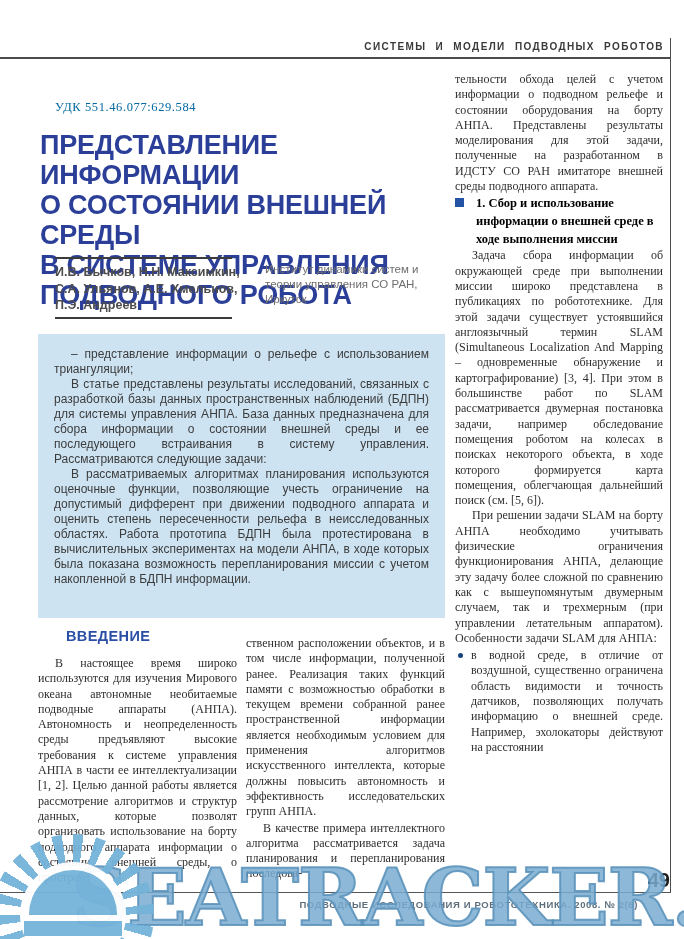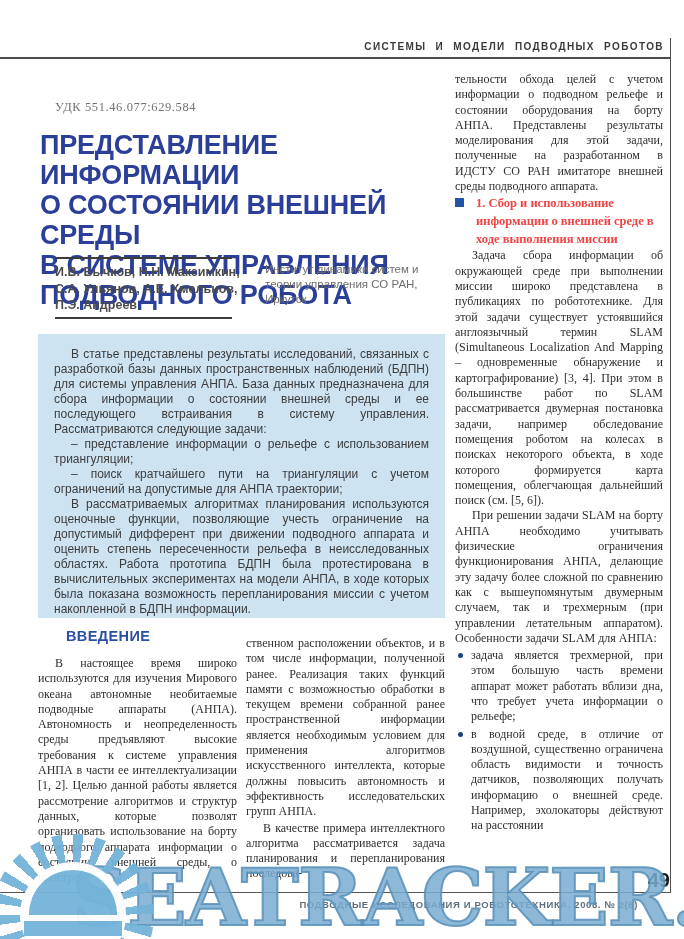--- a/index.html
+++ b/index.html
@@ -11,21 +11,21 @@
   }
   
   .running-head {
     position:absolute; top:41px; right:20px;
     font-family:"Liberation Sans", sans-serif; font-weight:bold;
     font-size:10px; letter-spacing:1.4px; word-spacing:5px; color:#3a3a3a;
   }
   .head-rule { position:absolute; top:57px; left:0; width:671px; height:2px; background:#4c4c4c; }
   .v-rule { position:absolute; top:38px; left:670px; width:1px; height:855px; background:#4c4c4c; }
   
-  .udc { position:absolute; top:100px; left:55px; font-size:12.5px; letter-spacing:0.6px; color:#737373; }
+  .udc { position:absolute; top:100px; left:55px; font-size:12.5px; letter-spacing:0.6px; color:#0369a1; }
   
   .title {
     position:absolute; top:130px; left:40px; width:420px;
     font-family:"Liberation Sans", sans-serif; font-weight:bold;
     font-size:27px; line-height:30px; color:#2b3f99; letter-spacing:-0.2px;
   }
   
   .authors-rule-top { position:absolute; top:257px; left:55px; width:177px; height:2px; background:#3c3c3c; }
   .authors-rule-bottom { position:absolute; top:317px; left:55px; width:177px; height:2px; background:#3c3c3c; }
   .authors {
@@ -57,21 +57,21 @@
   .body-col { position:absolute; font-size:12px; line-height:15.3px; text-align:justify; color:#2e2e2e; }
   .col-left { top:656px; left:38px; width:199px; }
   .col-mid  { top:636px; left:246px; width:199px; }
   .col-right{ top:72px;  left:455px; width:208px; }
   .body-col p.indent { text-indent:17px; }
   .body-col p { margin:0; }
   .col-mid p + p { margin-top:1px; }
   
   .sec-heading {
     margin:12px 0 9px 0; padding-left:21px; text-indent:-21px;
-    font-weight:bold; font-size:12.5px; line-height:18px; color:#ef4444; text-align:left;
+    font-weight:bold; font-size:12.5px; line-height:18px; color:#000000; text-align:left;
   }
   .sec-square {
     display:inline-block; width:9px; height:9px; background:#2453a6;
     margin-right:12px; vertical-align:baseline;
   }
   
   .bullet { display:flex; margin-top:2px; }
   .bullet .dot { flex:none; width:5px; height:5px; border-radius:50%; background:#17427e; margin:5px 8px 0 3px; }
   .bullet .btxt { text-align:justify; }
   
@@ -125,46 +125,41 @@
   <div class="authors">
     <div>И.В. Бычков,  Н.Н. Максимкин,</div>
     <div>С.А. Ульянов, А.Е. Хмельнов,</div>
     <div>П.Э. Андреев</div>
   </div>
   <div class="authors-rule-bottom"></div>
 
   <div class="affiliation">Институт динамики систем и теории управления СО РАН, Иркутск</div>
 
   <div class="abstract">
+    <p>– представление информации о рельефе с использованием триангуляции;</p>
     <p>В статье представлены результаты исследований, связанных с разработкой базы данных пространственных наблюдений (БДПН) для системы управления АНПА. База данных предназначена для сбора информации о состоянии внешней среды и ее последующего встраивания в систему управления. Рассматриваются следующие задачи:</p>
-    <p>– представление информации о рельефе с использованием триангуляции;</p>
-    <p>– поиск кратчайшего пути на триангуляции с учетом ограничений на допустимые для АНПА траектории;</p>
     <p>В рассматриваемых алгоритмах планирования используются оценочные функции, позволяющие учесть ограничение на допустимый дифферент при движении подводного аппарата и оценить степень пересеченности рельефа в неисследованных областях. Работа прототипа БДПН была протестирована в вычислительных экспериментах на модели АНПА, в ходе которых была показана возможность перепланирования миссии с учетом накопленной в БДПН информации.</p>
   </div>
 
   <div class="intro-heading">ВВЕДЕНИЕ</div>
 
   <div class="body-col col-left">
     <p class="indent">В настоящее время широко используются для изучения Мирового океана автономные необитаемые подводные аппараты (АНПА). Автономность и неопределенность среды предъявляют высокие требования к системе управления АНПА в части ее интеллектуализации [1, 2]. Целью данной работы является рассмотрение алгоритмов и структур данных, которые позволят организовать использование на борту подводного аппарата информации о состоянии внешней среды, о простран-</p>
   </div>
 
   <div class="body-col col-mid">
     <p>ственном расположении объектов, и в том числе информации, полученной ранее. Реализация таких функций памяти с возможностью обработки в текущем времени собранной ранее пространственной информации является необходимым условием для применения алгоритмов искусственного интеллекта, которые должны повысить автономность и эффективность исследовательских групп АНПА.</p>
     <p class="indent">В качестве примера интеллектного алгоритма рассматривается задача планирования и перепланирования последова-</p>
   </div>
 
   <div class="body-col col-right">
     <p>тельности обхода целей с учетом информации о подводном рельефе и состоянии оборудования на борту АНПА. Представлены результаты моделирования для этой задачи, полученные на разработанном в ИДСТУ СО РАН имитаторе внешней среды подводного аппарата.</p>
     <p class="sec-heading"><span class="sec-square"></span><span>1. Сбор и использование информации о внешней среде в ходе выполнения миссии</span></p>
     <p class="indent">Задача сбора информации об окружающей среде при выполнении миссии широко представлена в публикациях по робототехнике. Для этой задачи существует устоявшийся англоязычный термин SLAM (Simultaneous Localization And Mapping – одновременные обнаружение и картографирование) [3, 4]. При этом в большинстве работ по SLAM рассматривается двумерная постановка задачи, например обследование помещения роботом на колесах в поисках некоторого объекта, в ходе которого формируется карта помещения, облегчающая дальнейший поиск (см. [5, 6]).</p>
     <p class="indent">При решении задачи SLAM на борту АНПА необходимо учитывать физические ограничения функционирования АНПА, делающие эту задачу более сложной по сравнению как с вышеупомянутым двумерным случаем, так и трехмерным (при управлении летательным аппаратом). Особенности задачи SLAM для АНПА:</p>
-    <div class="bullet">
-      <span class="dot"></span>
-      <span class="btxt">задача является трехмерной, при этом большую часть времени аппарат может работать вблизи дна, что требует учета информации о рельефе;</span>
-    </div>
     <div class="bullet">
       <span class="dot"></span>
       <span class="btxt">в водной среде, в отличие от воздушной, существенно ограничена область видимости и точность датчиков, позволяющих получать информацию о внешней среде. Например, эхолокаторы действуют на расстоянии</span>
     </div>
   </div>
 
   <div class="footer-rule"></div>
   <div class="footer-journal">ПОДВОДНЫЕ ИССЛЕДОВАНИЯ И РОБОТОТЕХНИКА. 2008. № 2(6)</div>
   <div class="page-num">49</div>
 

